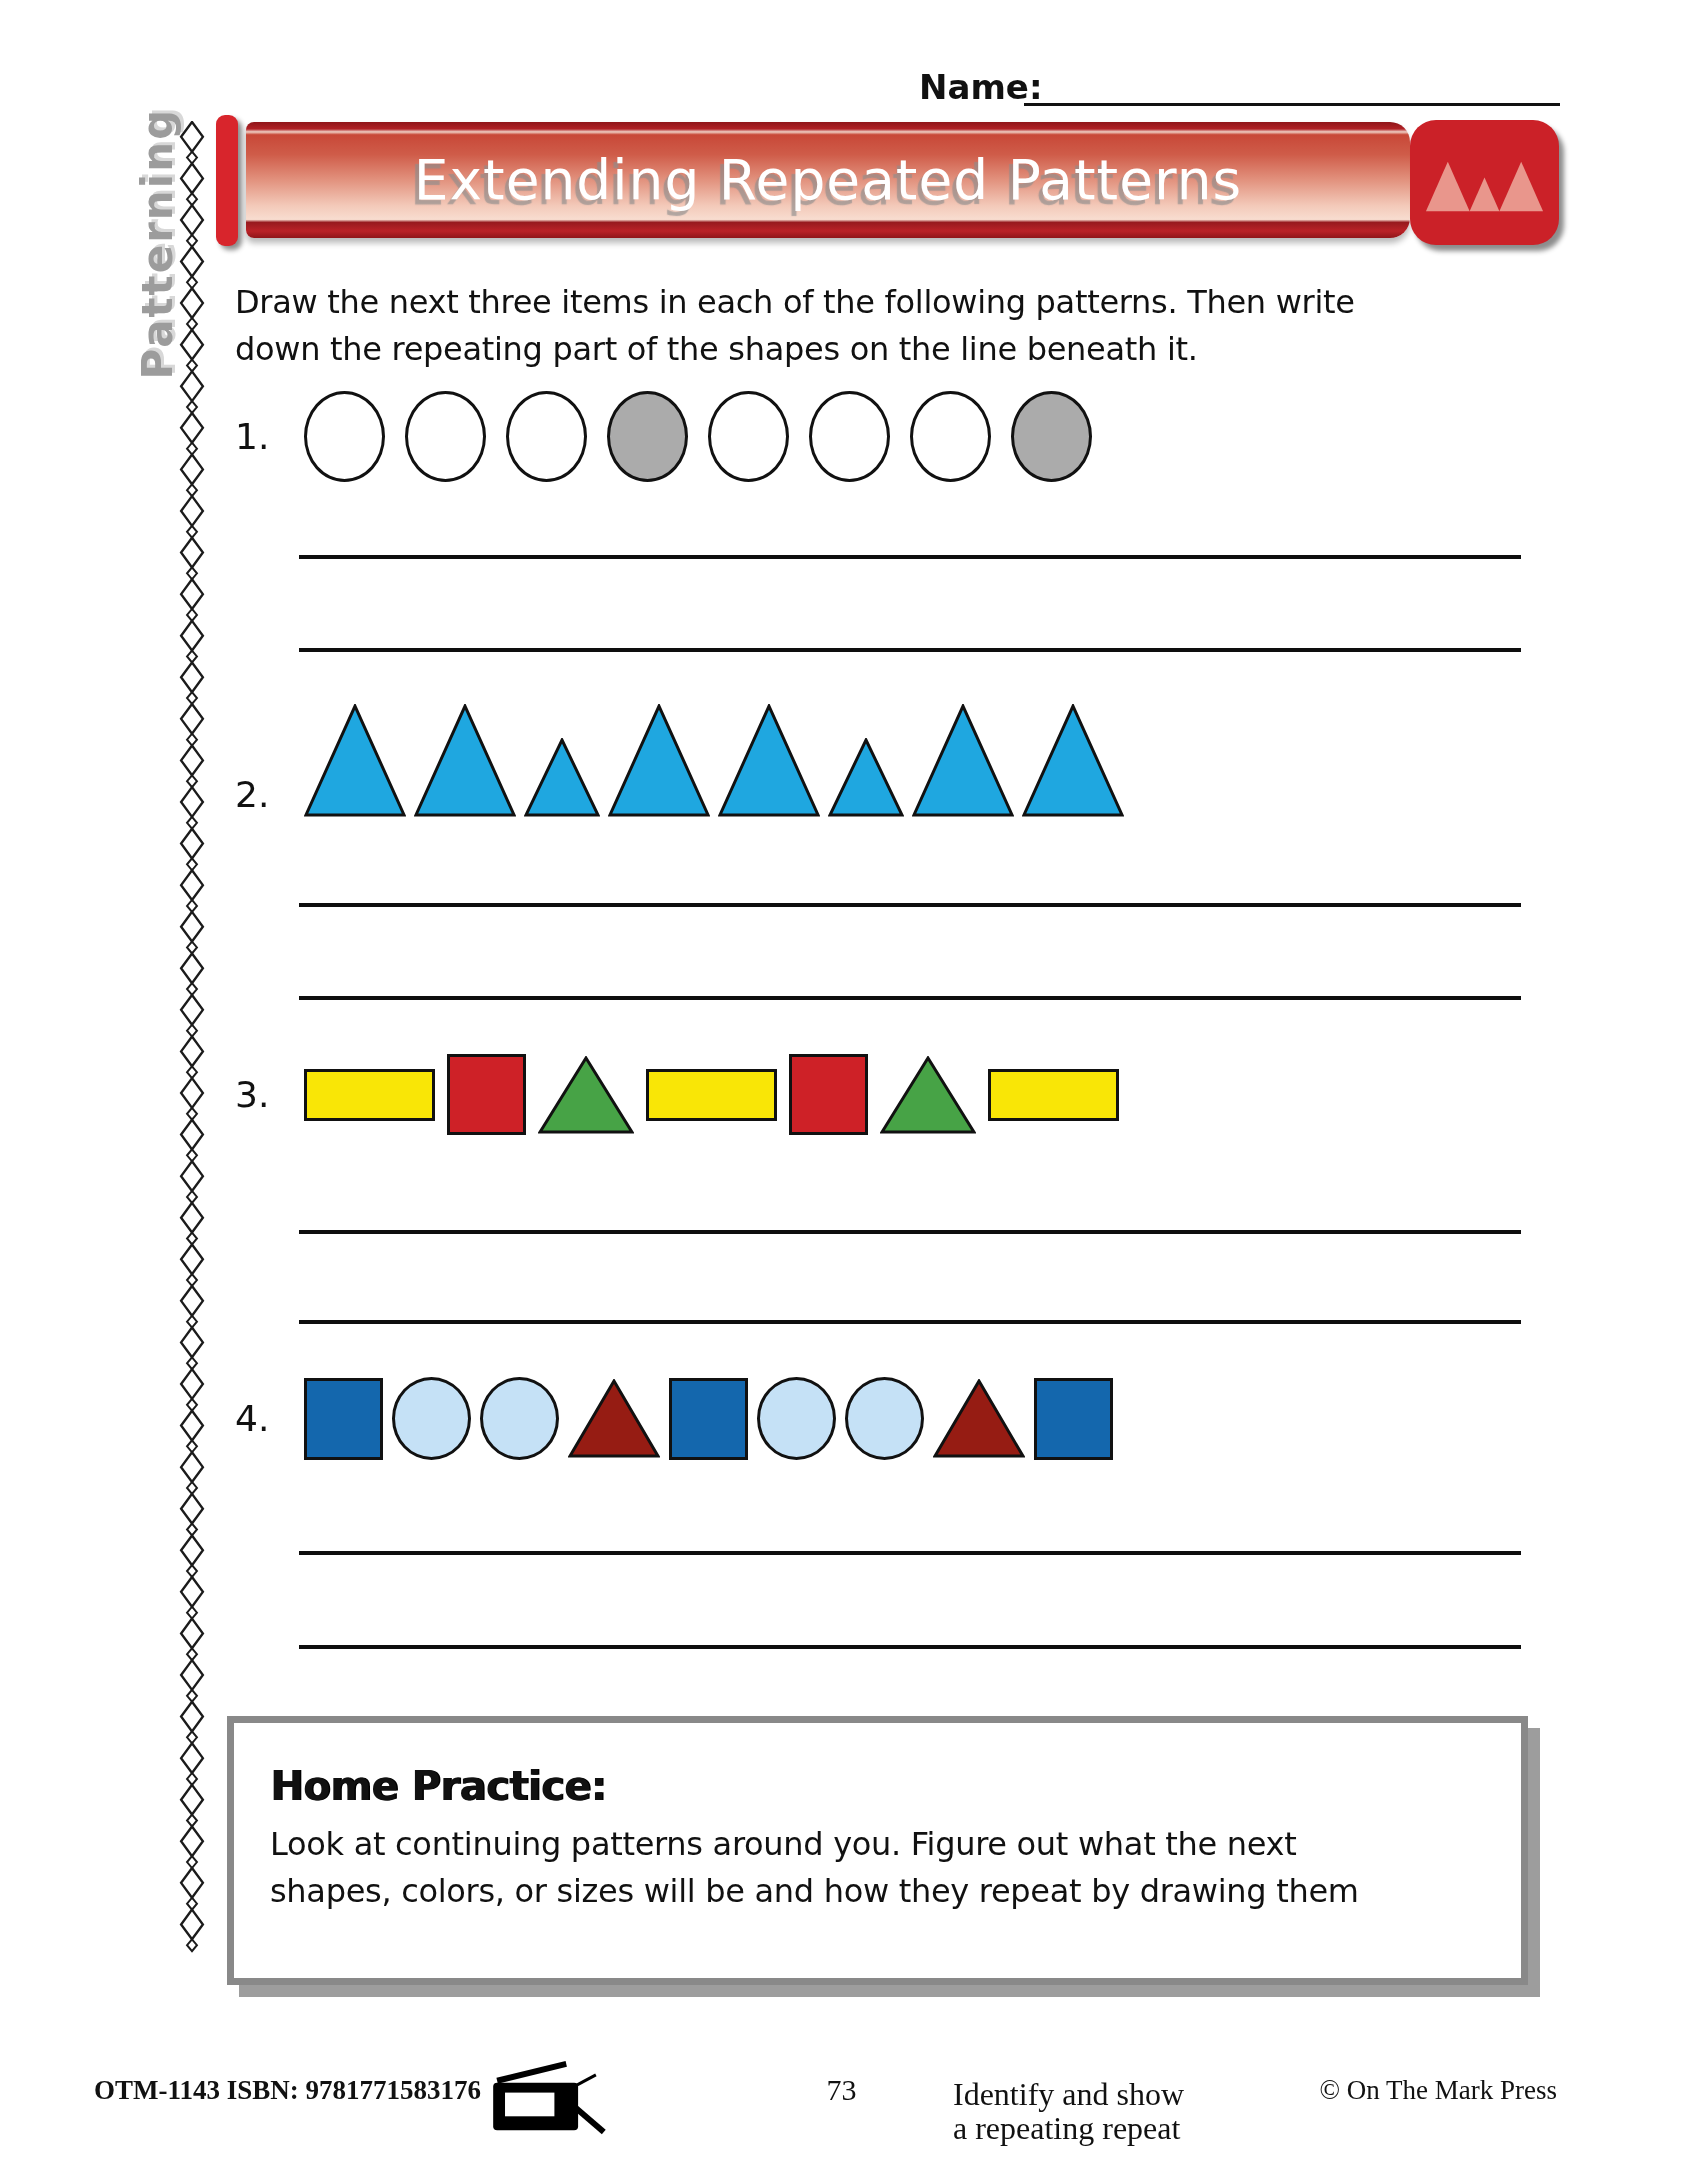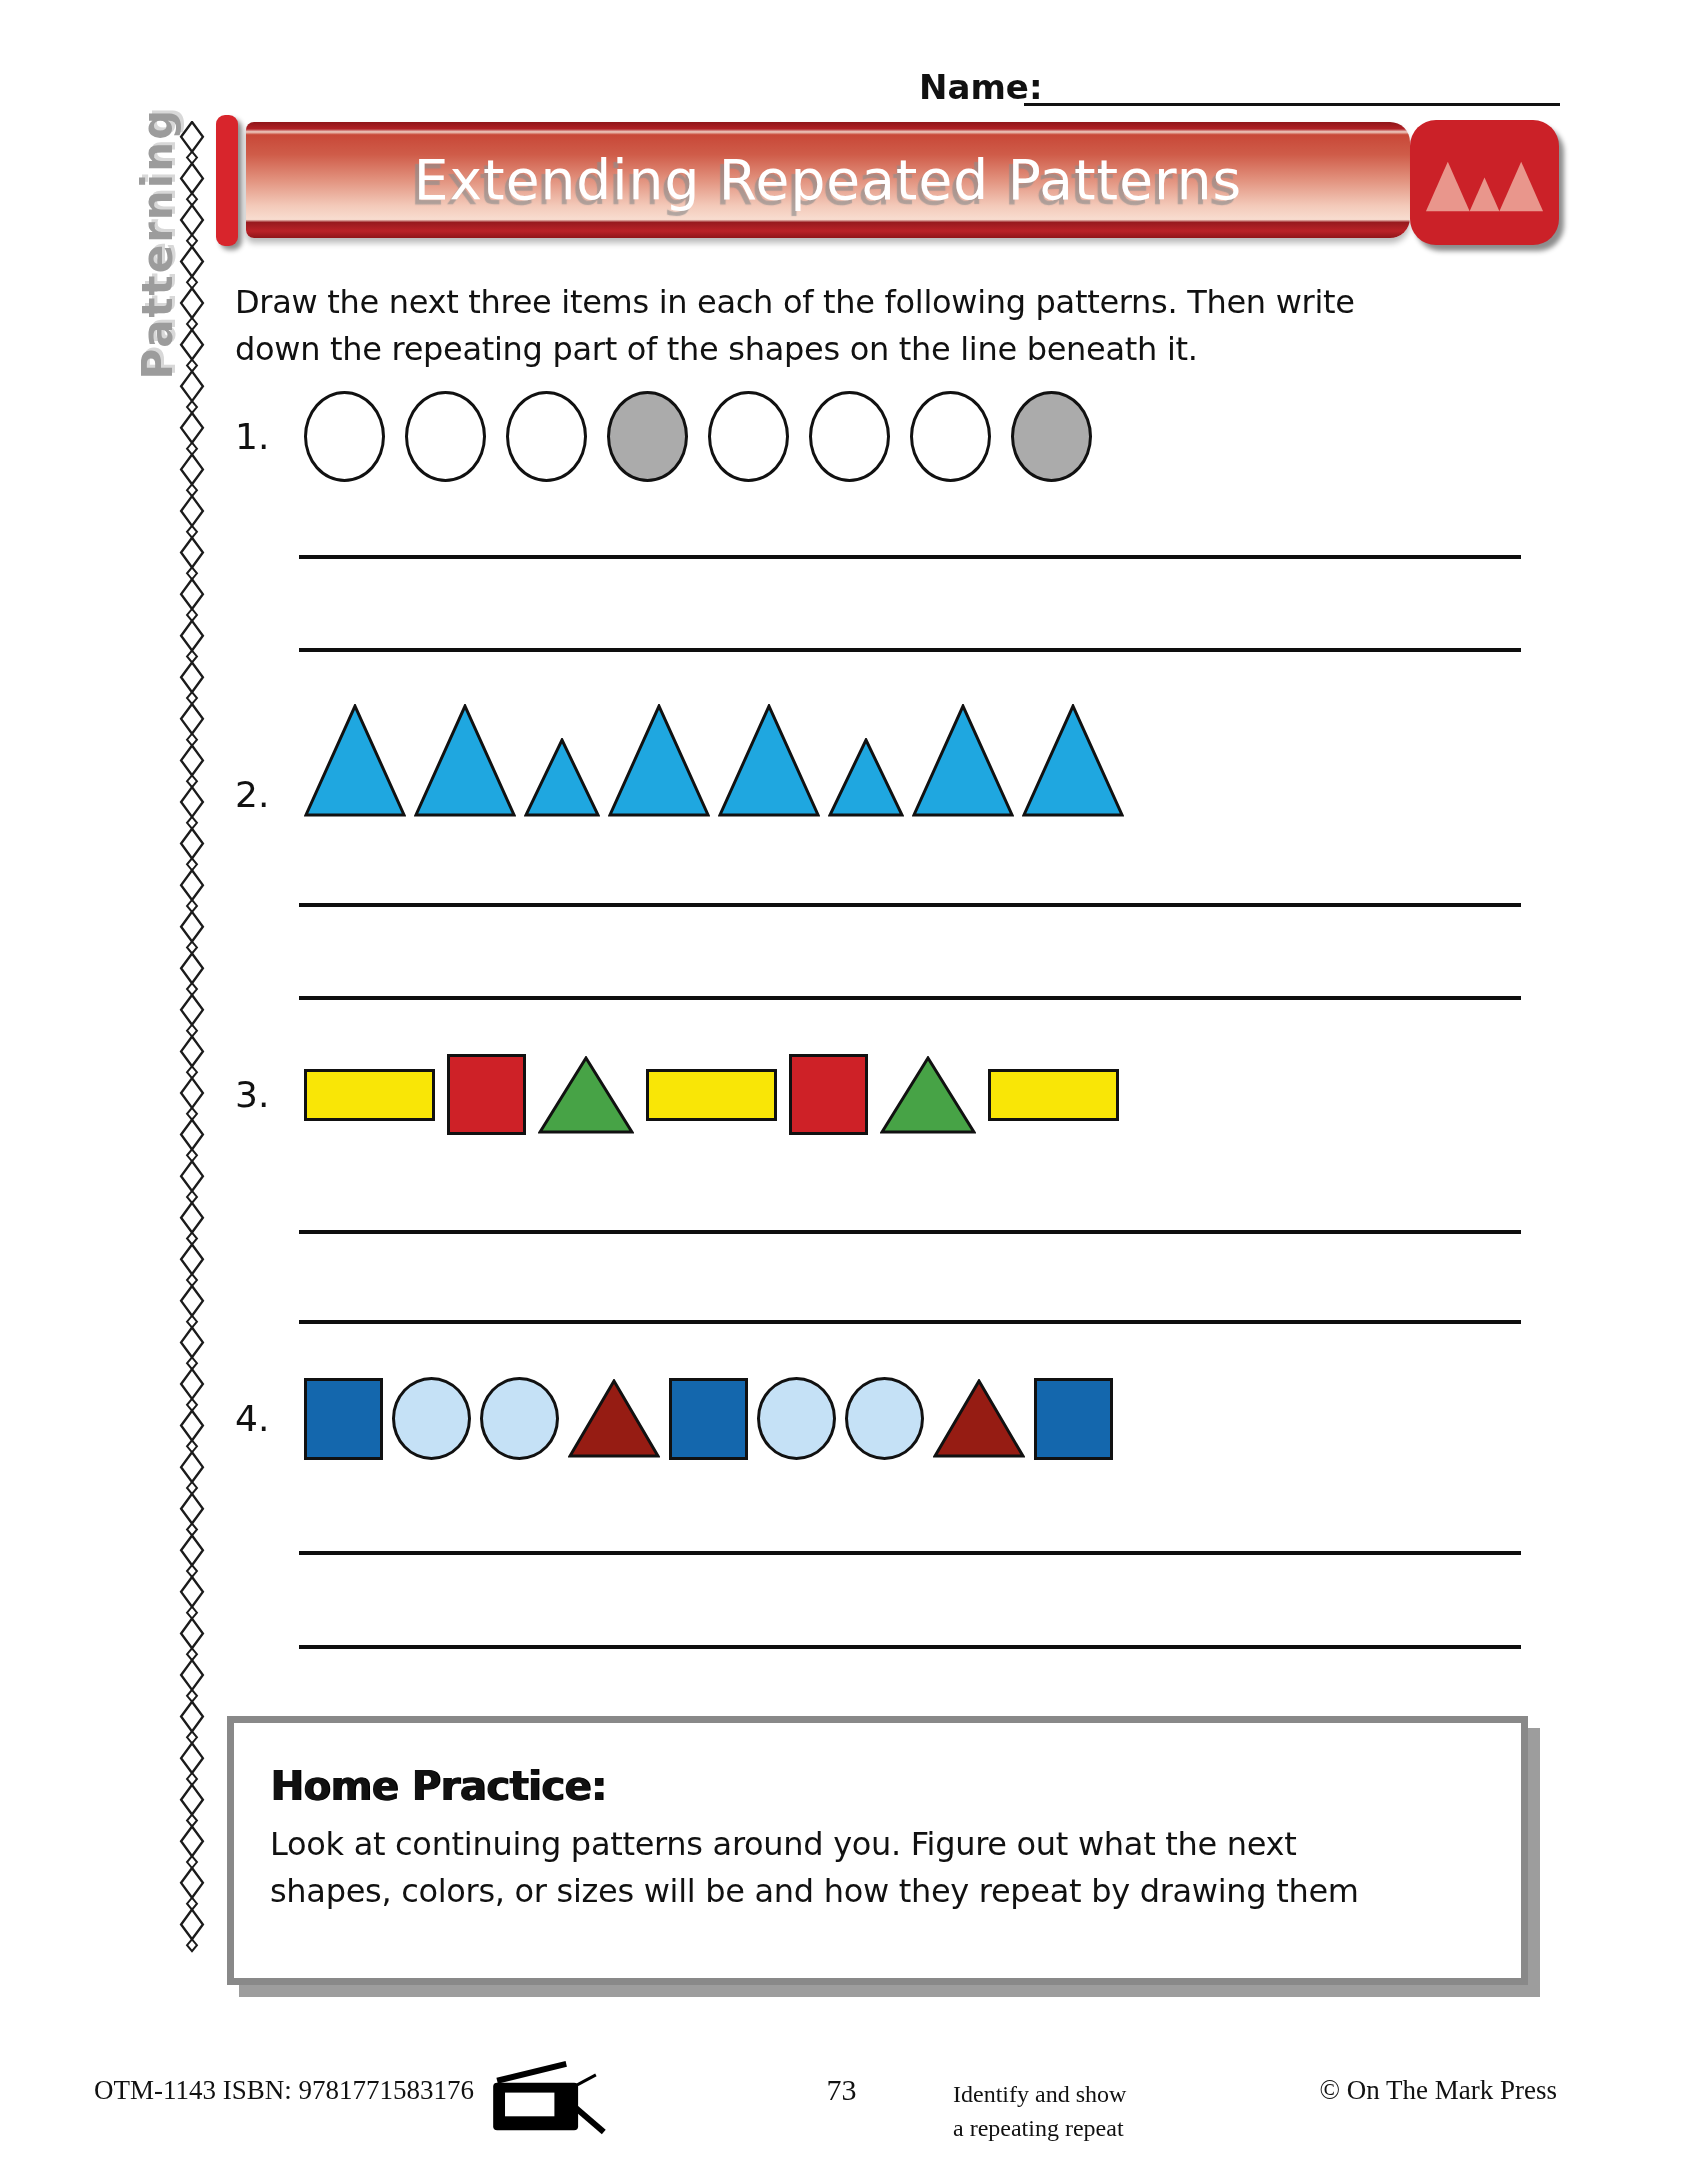--- a/index.html
+++ b/index.html
@@ -51,24 +51,24 @@
   
   .home-box{position:absolute;left:227px;top:1716px;width:1301px;height:269px;
           box-sizing:border-box;border:7px solid #898989;background:#fff;
           box-shadow:12px 12px 0 rgba(140,140,140,.85);padding:40px 36px;}
   .home-heading{font-size:40px;font-weight:bold;letter-spacing:-0.5px;
           text-shadow:1.5px 0 #000;}
   .home-body{margin-top:12px;font-size:32px;line-height:47px;letter-spacing:-0.3px;}
   
   .footer{position:absolute;left:0;top:2061px;width:1683px;height:99px;
           font-family:"Liberation Serif",serif;}
-  .f-code{position:absolute;left:94px;top:14px;font-size:27px;font-weight:normal;}
+  .f-code{position:absolute;left:94px;top:14px;font-size:27px;font-weight:bold;}
   .f-icon{position:absolute;left:487px;top:0px;}
   .f-page{position:absolute;left:782px;top:12px;width:119px;text-align:center;font-size:30px;}
-  .f-note{position:absolute;left:953px;top:16px;font-size:24px;line-height:34px;}
+  .f-note{position:absolute;left:953px;top:16px;font-size:32px;line-height:34px;}
   .f-copy{position:absolute;right:126px;top:14px;font-size:27px;}
 </style>
 </head>
 <body>
 
 <div class="page">
 
   <div class="name-label">Name:</div>
   <div class="name-line"></div>
 

